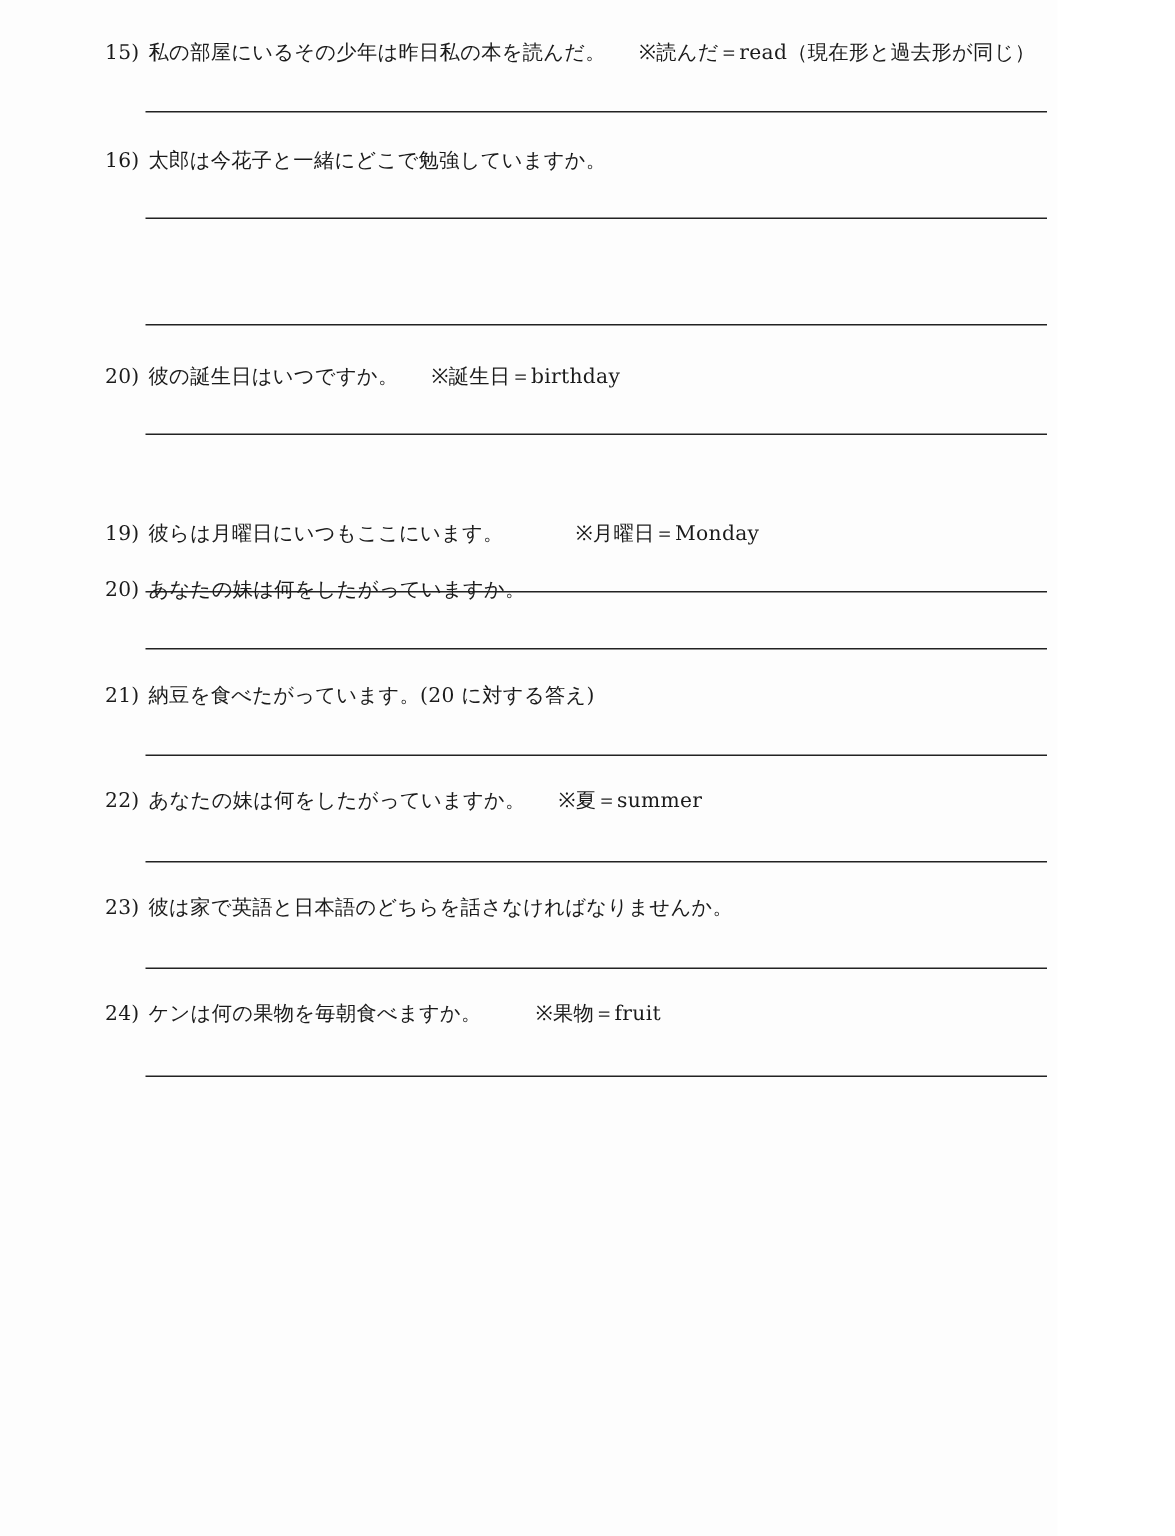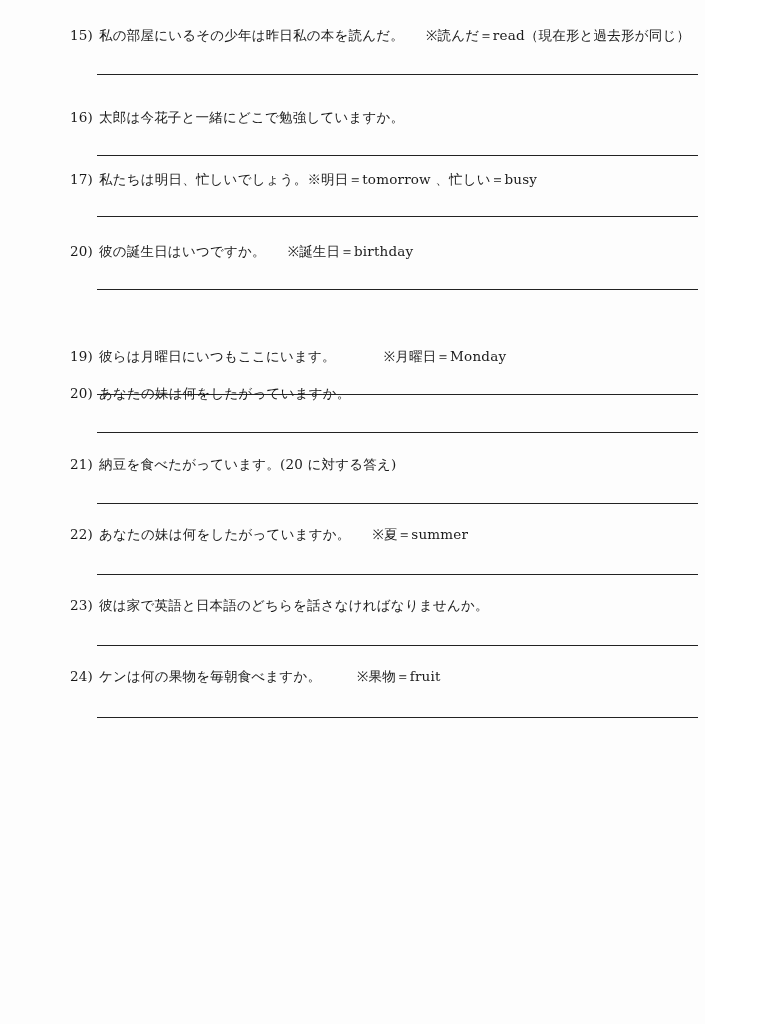--- a/index.html
+++ b/index.html
@@ -60,31 +60,28 @@
 
 <div class="page">
 
   <div class="question" style="top:26px;">
     <div class="q-text">
       <span class="q-num">15)</span><span class="q-body">私の部屋にいるその少年は昨日私の本を読んだ。</span><span style="display:inline-block;width:22px;"></span><span class="q-note">※読んだ＝read（現在形と過去形が同じ）</span>
     </div>
     <div class="answer-line" style="top:48px;"></div>
   </div>
 
-  <div class="question" style="top:108px;">
+  <div class="question" style="top:98px;">
     <div class="q-text">
       <span class="q-num">16)</span><span class="q-body">太郎は今花子と一緒にどこで勉強していますか。</span>
     </div>
     <div class="answer-line" style="top:47px;"></div>
   </div>
 
   <div class="question" style="top:170px;">
-    <div class="q-text">
-      <span class="q-num">17)</span><span class="q-body">私たちは明日、忙しいでしょう。</span><span class="q-note">※明日＝tomorrow 、忙しい＝busy</span>
-    </div>
     <div class="answer-line" style="top:46px;"></div>
   </div>
 
   <div class="question" style="top:242px;">
     <div class="q-text">
       <span class="q-num">20)</span><span class="q-body">彼の誕生日はいつですか。</span><span style="display:inline-block;width:22px;"></span><span class="q-note">※誕生日＝birthday</span>
     </div>
     <div class="answer-line" style="top:47px;"></div>
   </div>
 

